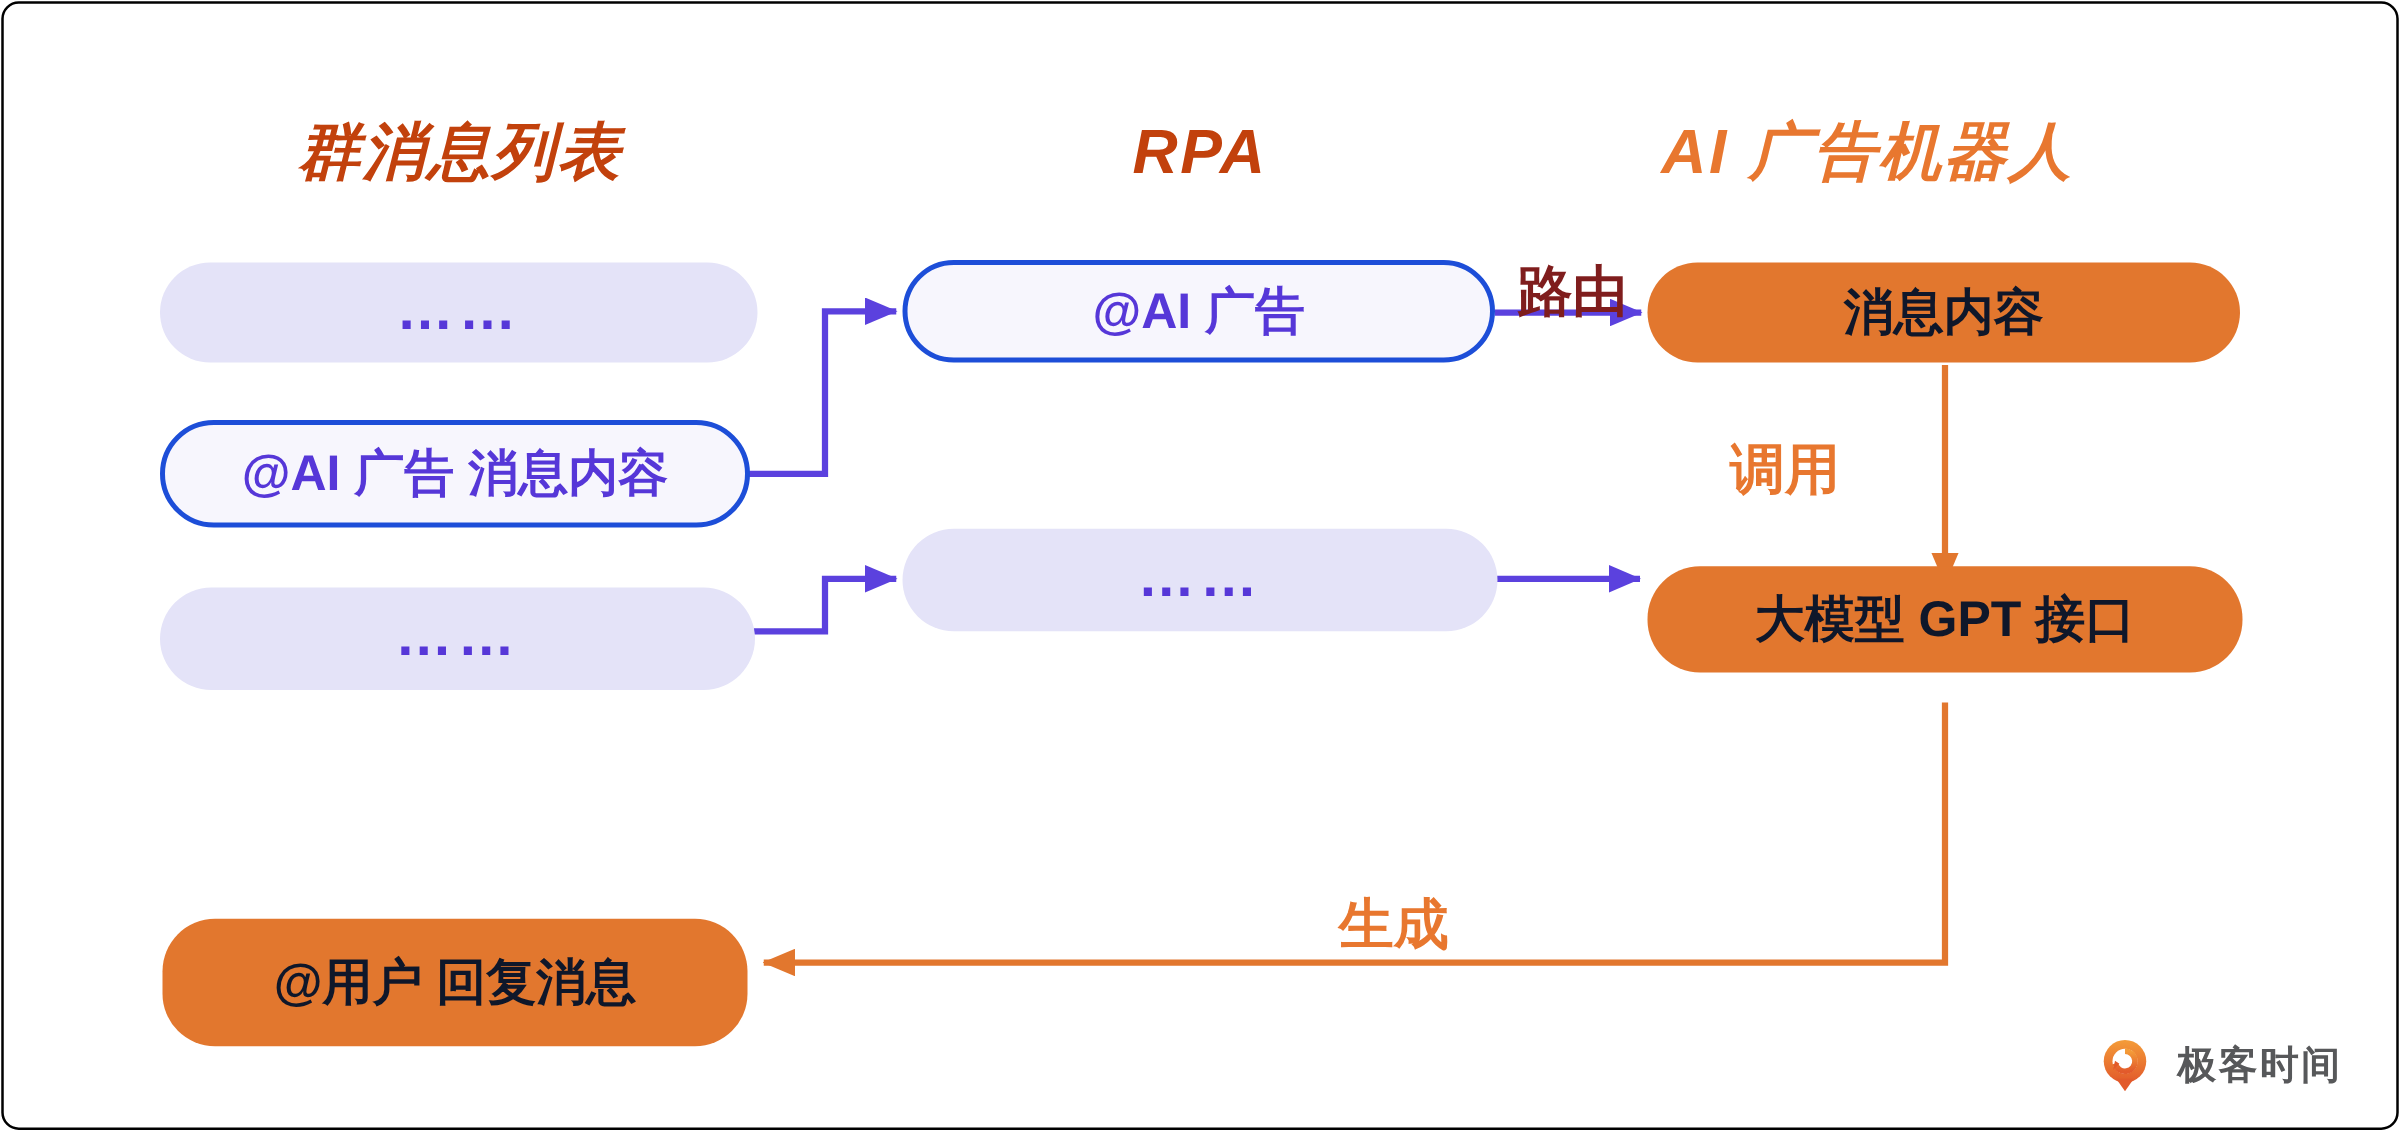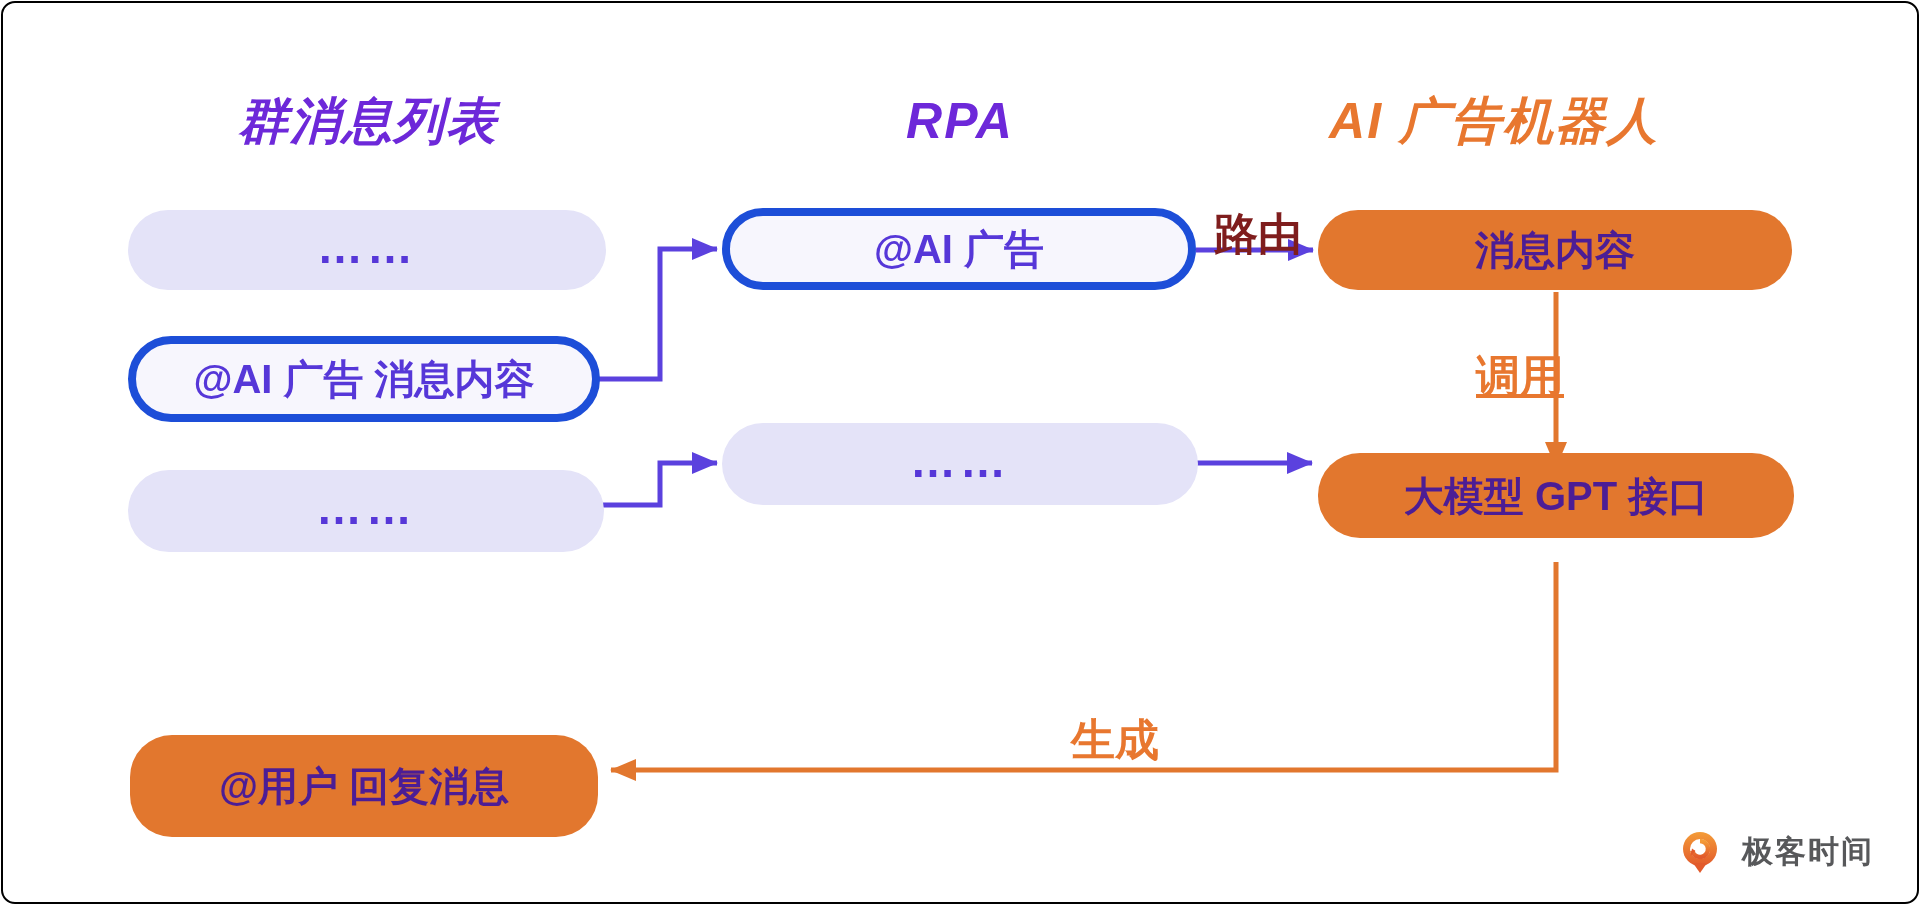--- a/index.html
+++ b/index.html
@@ -3,28 +3,28 @@
 <meta charset="utf-8">
 <style>
   html,body{margin:0;padding:0;background:#fff;}
   body{width:1920px;height:905px;position:relative;overflow:hidden;
        font-family:"Liberation Sans","DejaVu Sans",sans-serif;}
   .frame{position:absolute;left:1px;top:1px;width:1914px;height:899px;
          border:2px solid #000;border-radius:14px;background:#fff;}
 
   .col-header{position:absolute;font-size:50px;font-weight:800;font-style:italic;
               text-align:center;letter-spacing:2px;line-height:1;}
-  .col-header.purple{color:#6d28d9;text-align:center;}
+  .col-header.purple{color:#c2410c;text-align:center;}
   .col-header.orange{color:#E8772F;}
 
   .pill{position:absolute;display:flex;align-items:center;justify-content:center;
         box-sizing:border-box;font-weight:700;font-size:40px;line-height:1;}
   .pill.lav{background:#E4E3F8;color:#5637D8;border-radius:42px;}
-  .pill.outline{background:#F7F6FD;border:8px solid #1d4ed8;color:#5637D8;border-radius:44px;}
-  .pill.orange{background:#E2772E;color:#4c1d95;border-radius:42px;}
+  .pill.outline{background:#F7F6FD;border:4px solid #1d4ed8;color:#5637D8;border-radius:44px;}
+  .pill.orange{background:#E2772E;color:#0f172a;border-radius:42px;}
   .pill.dots{font-size:46px;letter-spacing:4px;padding-bottom:6px;}
 
   .edge-label{position:absolute;font-size:44px;font-weight:800;line-height:1;text-align:center;}
   .edge-label.purple{color:#7f1d1d;}
   .edge-label.orange{color:#E8772F;}
 
   .logo{position:absolute;left:1680px;top:830px;display:flex;align-items:center;gap:22px;}
   .logo-text{font-size:31px;font-weight:700;color:#57585A;letter-spacing:2px;}
 
   svg.wires{position:absolute;left:0;top:0;}
@@ -63,21 +63,21 @@
 
 <div class="pill outline" style="left:722px;top:208px;width:474px;height:82px;">@AI 广告</div>
 <div class="pill lav dots" style="left:722px;top:423px;width:476px;height:82px;">……</div>
 
 <div class="pill orange" style="left:1318px;top:210px;width:474px;height:80px;">消息内容</div>
 <div class="pill orange" style="left:1318px;top:453px;width:476px;height:85px;">大模型 GPT 接口</div>
 
 <div class="pill orange" style="left:130px;top:735px;width:468px;height:102px;">@用户 回复消息</div>
 
 <div class="edge-label purple" style="left:1180px;top:212px;width:156px;">路由</div>
-<div class="edge-label orange" style="left:1450px;top:354px;width:140px;text-decoration:underline;">调用</div>
+<div class="edge-label orange" style="left:1358px;top:354px;width:140px;">调用</div>
 <div class="edge-label orange" style="left:1035px;top:718px;width:160px;">生成</div>
 
 <div class="logo">
   <svg width="40" height="44" viewBox="0 0 40 44">
     <defs>
       <linearGradient id="lg" x1="0" y1="0" x2="0" y2="1">
         <stop offset="0" stop-color="#F49C38"></stop>
         <stop offset="1" stop-color="#E25A2B"></stop>
       </linearGradient>
     </defs>

